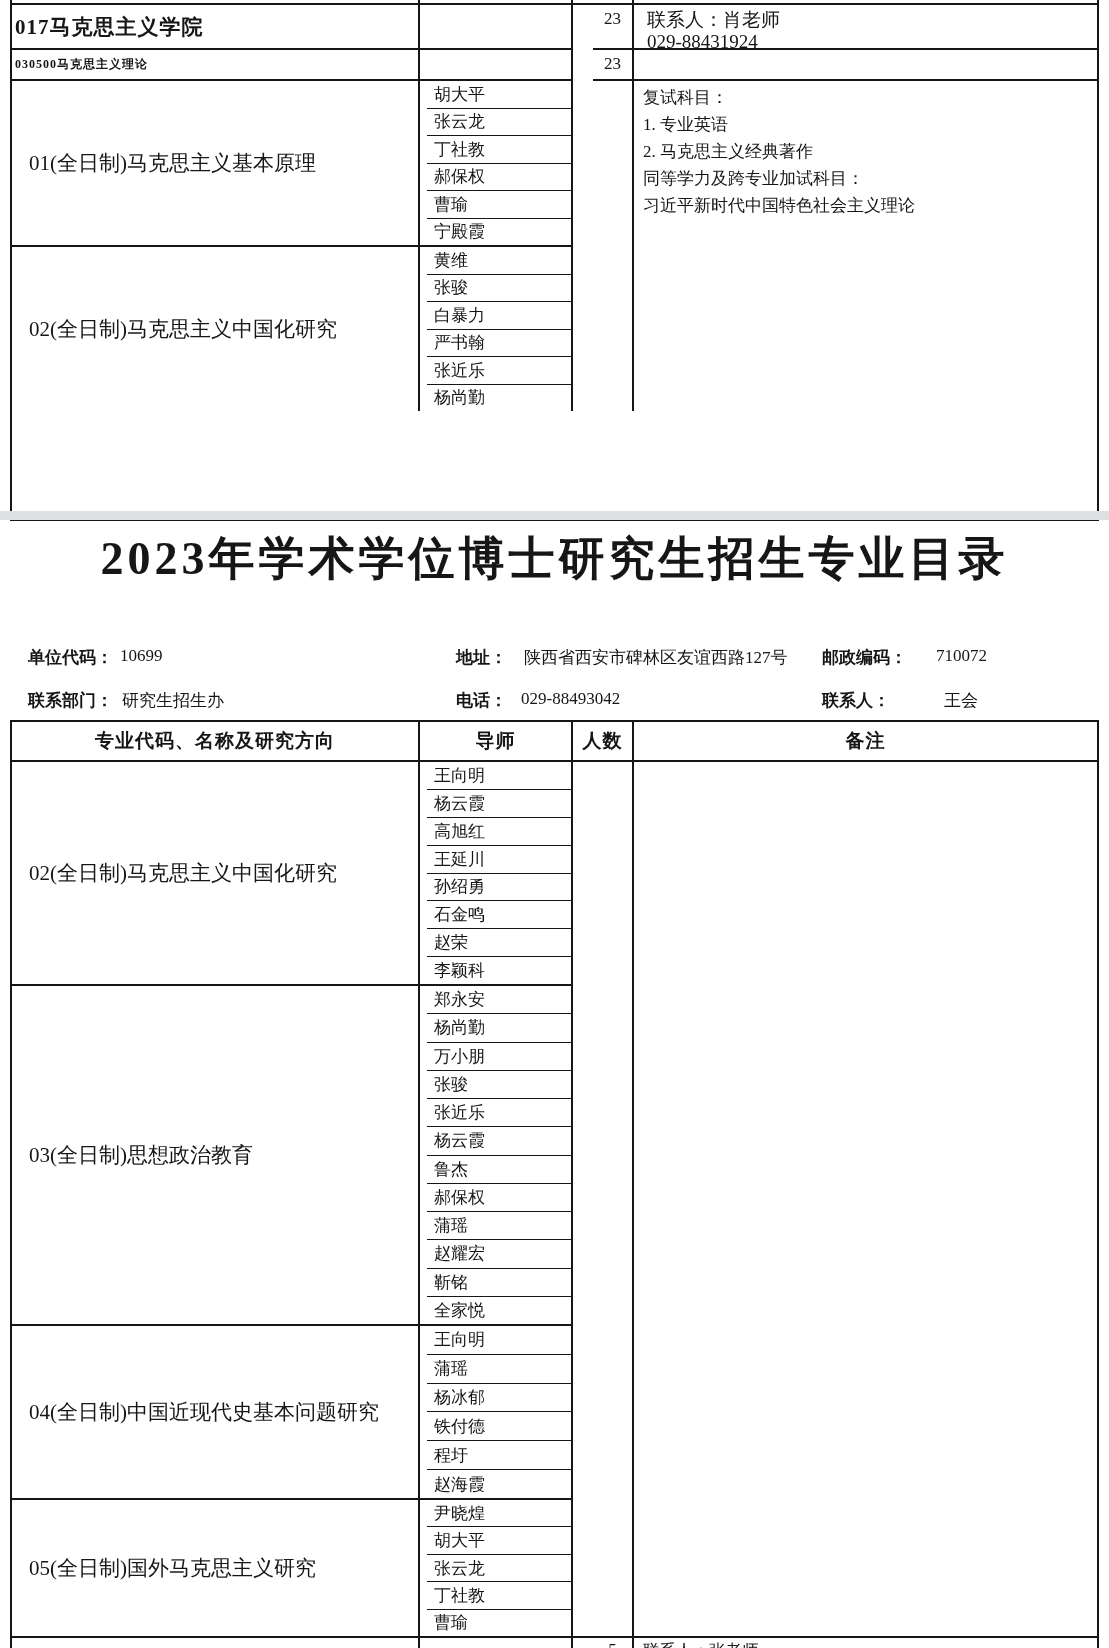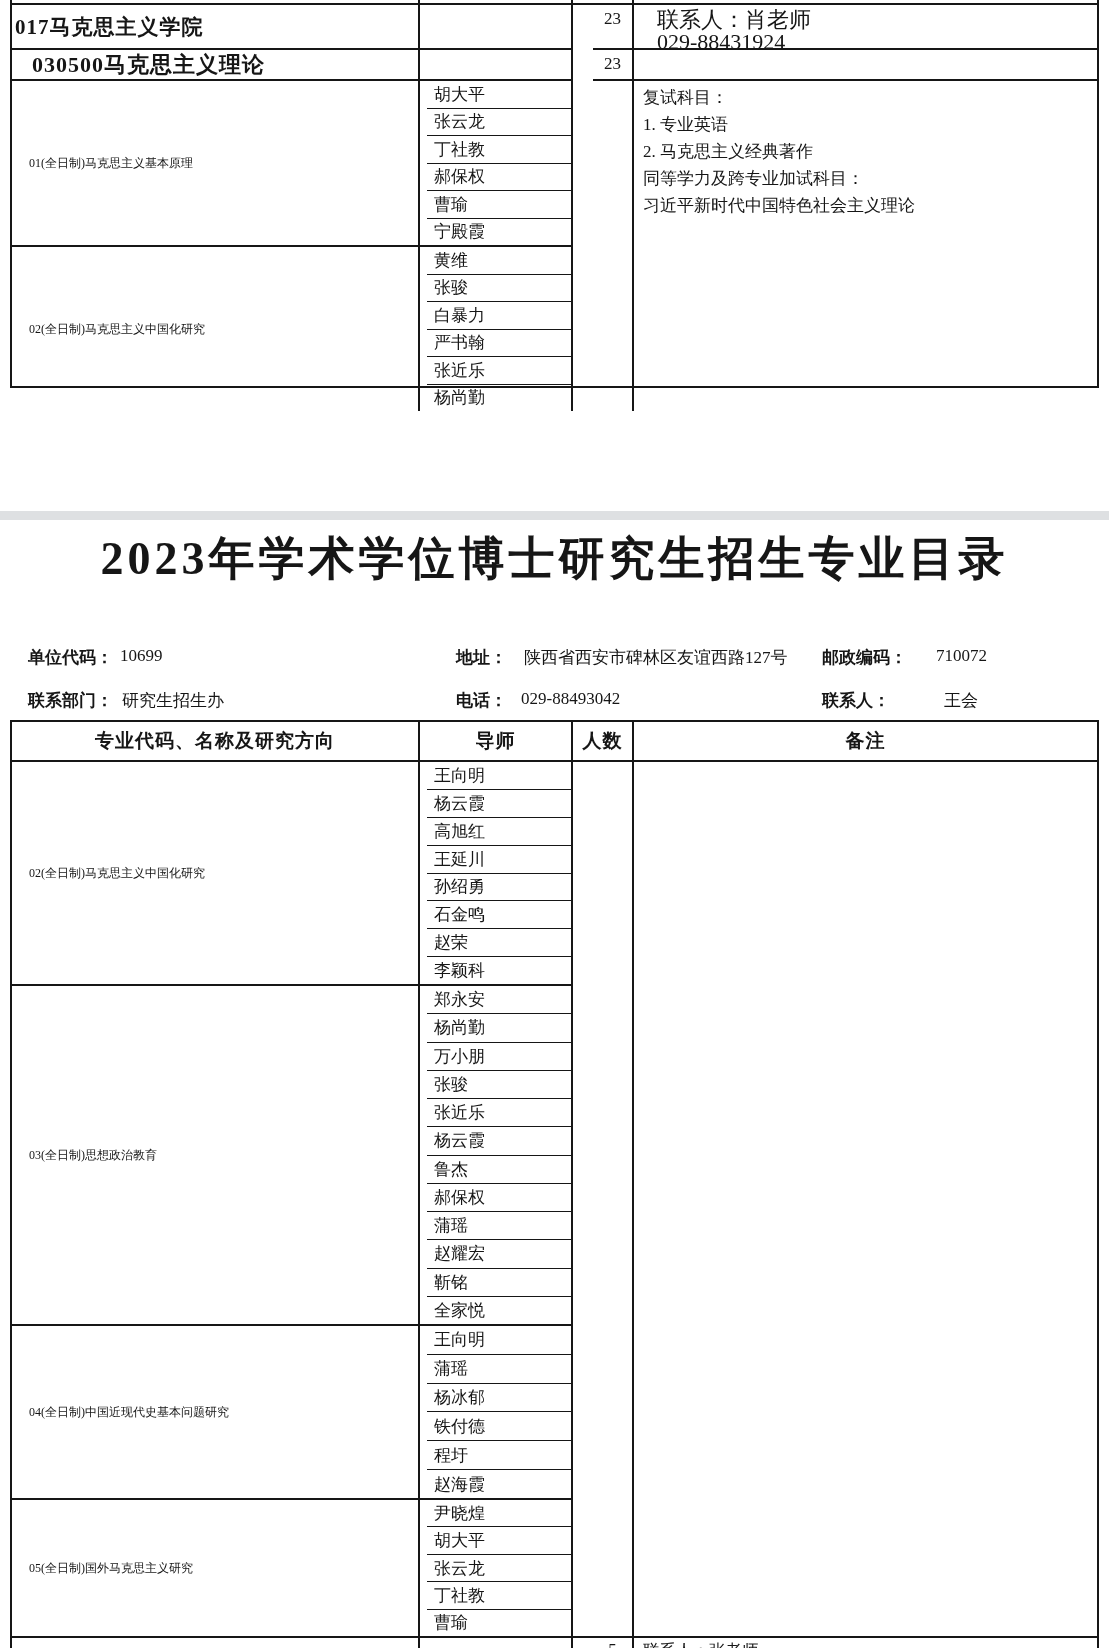--- a/index.html
+++ b/index.html
@@ -6,38 +6,38 @@
   html,body { background:#ffffff; }
   body {
     width:1109px; height:1648px; position:relative; overflow:hidden;
     font-family:"Liberation Serif","DejaVu Serif",serif; color:#161616;
   }
   .page { position:absolute; left:0; top:0; width:1109px; height:1648px; overflow:hidden; background:#fff; }
 
   
   .tbl { position:absolute; left:10px; width:1089px; display:grid;
          grid-template-columns:408px 153px 61px 1fr; background:#fff; }
-  .t1 { top:0; height:388px;
+  .t1 { top:0; height:521px;
         border-left:2px solid #161616; border-right:2px solid #161616; border-bottom:2px solid #161616;
         grid-template-rows:5px 45px 31px 166px 164px; }
   .t2 { top:720px; height:928px; overflow:hidden;
         border-top:2px solid #161616; border-left:2px solid #161616; border-right:2px solid #161616;
         grid-template-rows:40px 224px 340px 174px 138px 1fr; }
   .cell { min-width:0; min-height:0; overflow:hidden; }
   .br { border-right:2px solid #161616; }
   .bb { border-bottom:2px solid #161616; }
 
   .college { display:flex; align-items:center; padding-left:3px; font-weight:bold; font-size:21px; letter-spacing:1px; }
-  .majorrow { display:flex; align-items:center; padding-left:20px; font-weight:bold; font-size:22px; letter-spacing:1px; }
-  .dir { display:flex; align-items:center; padding-left:17px; font-size:12px; }
+  .majorrow { display:flex; align-items:center; padding-left:3px; font-weight:bold; font-size:12px; letter-spacing:1px; }
+  .dir { display:flex; align-items:center; padding-left:17px; font-size:21px; }
   .names { display:flex; flex-direction:column;padding-left:7px; }
   .names > div { flex:1; display:flex; align-items:center; padding-left:7px; font-size:17px; }
   .names > div:not(:last-child) { border-bottom:1.5px solid #161616; }
   .countcell { text-align:center; padding-top:4px; font-size:17px;margin-left:20px; }
-  .note { padding:4px 6px 0 23px; font-size:22px; line-height:22px; }
+  .note { padding:4px 6px 0 13px; font-size:19px; line-height:22px; }
   .remark { padding:3px 6px 0 9px; font-size:17px; line-height:27px; }
   .hdr { display:flex; align-items:center; justify-content:center; font-weight:bold; font-size:19px; letter-spacing:1px; }
 
   
   .band { position:absolute; left:0; top:511px; width:1109px; height:9px; background:#dee0e2; }
   .title { position:absolute; left:0; top:528px; width:1109px; text-align:center;
            font-weight:bold; font-size:46px; letter-spacing:4px; white-space:nowrap; }
   .infoline { position:absolute; left:16px; width:1109px; height:24px; font-size:17px; }
   .il1 { top:646px; } .il2 { top:677px;margin-top:12px; }
   .infoline span { position:absolute; top:0; white-space:nowrap; }

